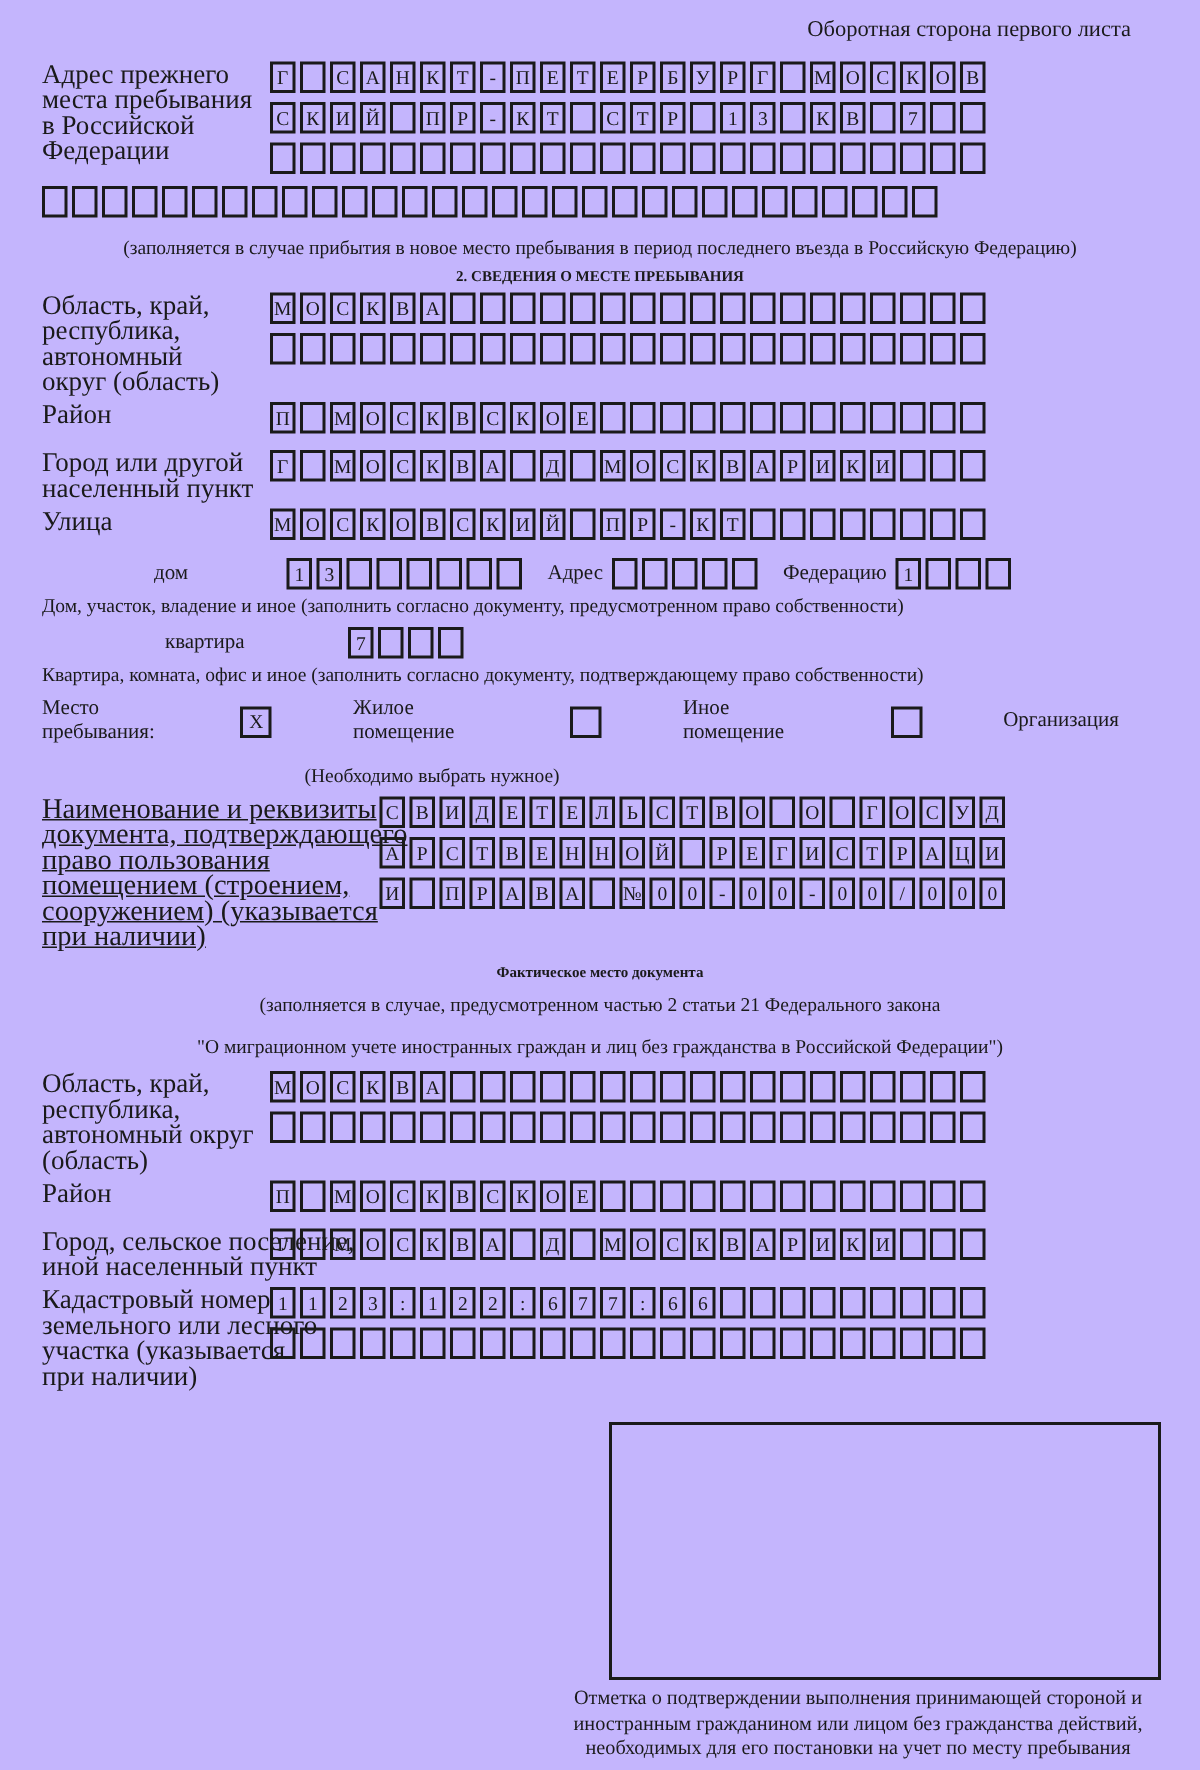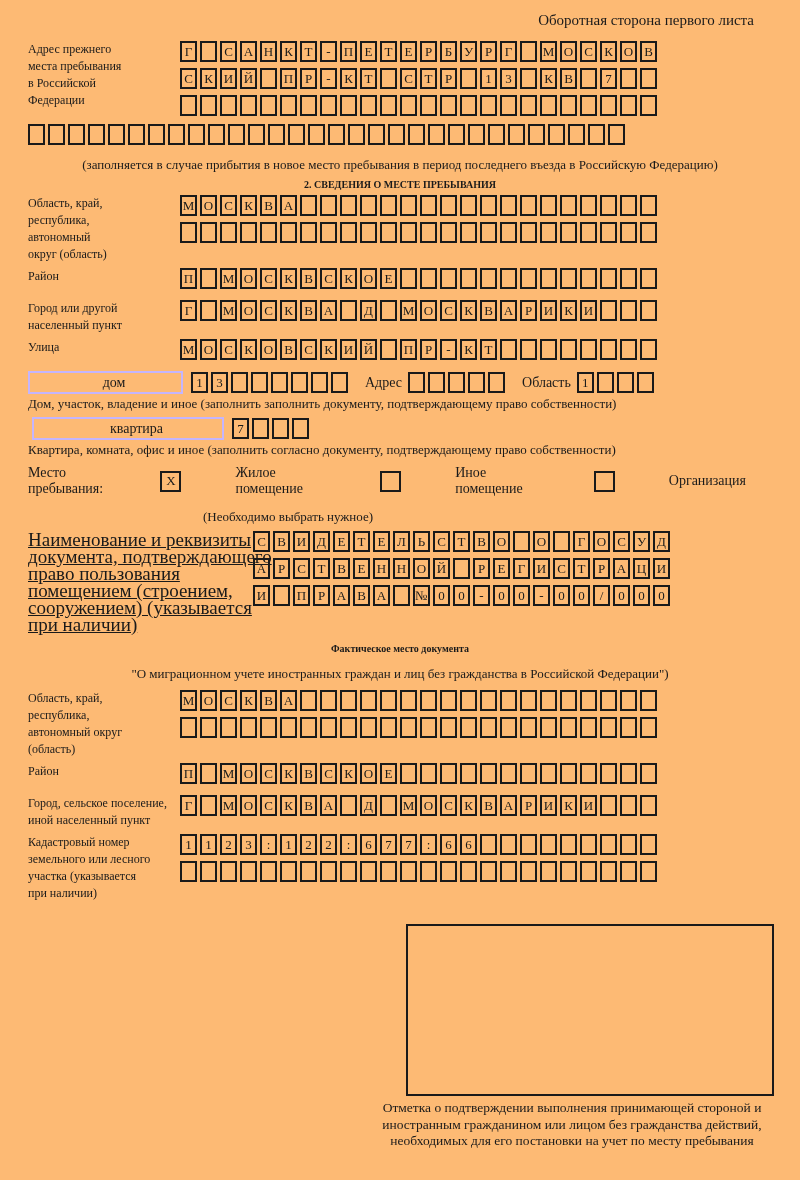--- a/index.html
+++ b/index.html
@@ -1,24 +1,24 @@
 <!DOCTYPE html>
 <html><head>
 <meta charset="utf-8">
 <style>
   * { margin:0; padding:0; box-sizing:border-box; }
   html,body { background:#e8e8e8; }
   .page {
-    width:800px; height:1180px; background:#fdba74; color:#1a1a1a;
+    width:800px; height:1180px; background:#c4b5fd; color:#1a1a1a;
     font-family:"Liberation Serif","DejaVu Serif",serif;
     padding:12px 28px 0 28px; position:relative; overflow:hidden;
   }
   .header-note { text-align:right; font-size:15px; padding-right:18px; }
   .field { display:flex; align-items:flex-start; margin-top:5px; }
-  .flabel { width:152px; flex-shrink:0; font-size:12px; line-height:17px; white-space:pre; }
+  .flabel { width:152px; flex-shrink:0; font-size:18px; line-height:17px; white-space:pre; }
   .rows { display:flex; flex-direction:column; }
   .cellrow { display:flex; margin-bottom:6px; height:21px; }
   .cell {
     width:17px; height:21px; border:2px solid #1a1a1a; margin-right:3px;
     display:inline-flex; align-items:center; justify-content:center;
     font-size:13px; line-height:17px; flex-shrink:0;
   }
   .caption { font-size:13px; line-height:16px;margin-top:12px; }
   .caption.center { text-align:center; }
   .sec-title { text-align:center; font-weight:bold; font-size:10px; margin-top:6px; }
@@ -337,29 +337,29 @@
         <span class="cell"></span>
       </div>
     <div class="mid-label">Адрес</div>
     <div class="cellrow" style="margin-bottom:0;">
         <span class="cell"></span>
         <span class="cell"></span>
         <span class="cell"></span>
         <span class="cell"></span>
         <span class="cell"></span>
       </div>
-    <div class="mid-label">Область</div>
+    <div class="mid-label">Федерацию</div>
     <div class="cellrow" style="margin-bottom:0;">
         <span class="cell">1</span>
         <span class="cell"></span>
         <span class="cell"></span>
         <span class="cell"></span>
       </div>
   </div>
-  <div class="caption mt2">Дом, участок, владение и иное (заполнить заполнить документу, подтверждающему право собственности)</div>
+  <div class="caption mt2">Дом, участок, владение и иное (заполнить согласно документу, предусмотренном право собственности)</div>
 
   <div class="inline-row">
     <div class="namedbox apt-box">квартира</div>
     <div class="gap-cells cellrow" style="margin-bottom:0;">
         <span class="cell">7</span>
         <span class="cell"></span>
         <span class="cell"></span>
         <span class="cell"></span>
       </div>
   </div>
@@ -450,20 +450,21 @@
           <span class="cell">0</span>
           <span class="cell">/</span>
           <span class="cell">0</span>
           <span class="cell">0</span>
           <span class="cell">0</span>
         </div>
     </div>
   </div>
 
   <div class="sec-title" style="margin-top:10px;">Фактическое место документа</div>
+  <div class="caption center" style="margin-top:8px;">(заполняется в случае, предусмотренном частью 2 статьи 21 Федерального закона</div>
   <div class="caption center">"О миграционном учете иностранных граждан и лиц без гражданства в Российской Федерации")</div>
 
   <div class="field" style="margin-top:8px;">
     <div class="flabel">Область, край,
 республика,
 автономный округ
 (область)</div>
     <div class="rows">
       <div class="cellrow">
           <span class="cell">М</span>

